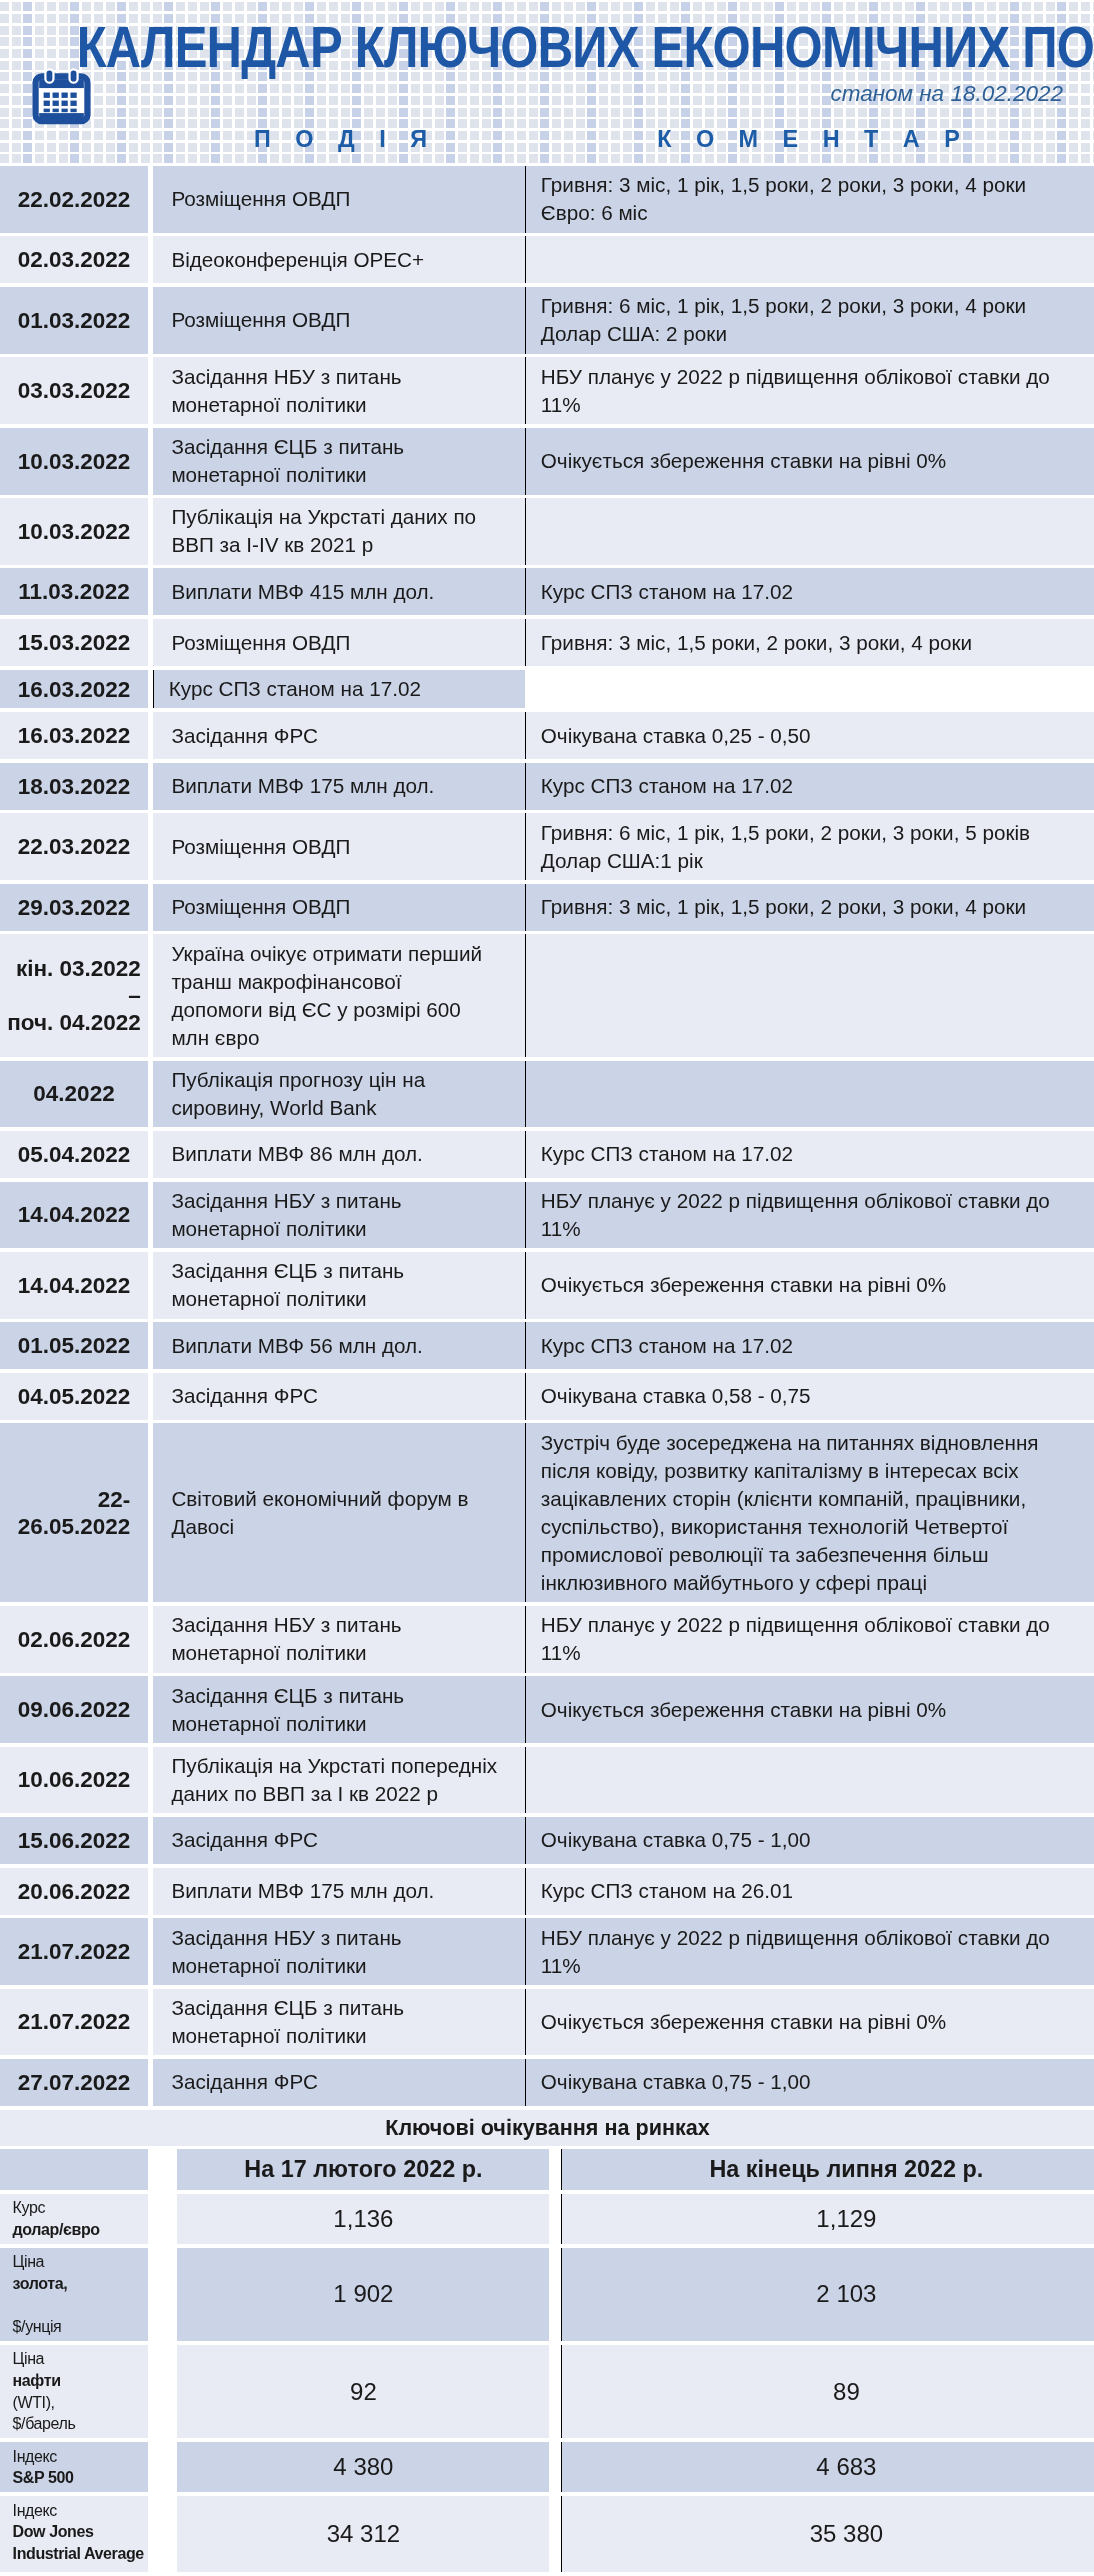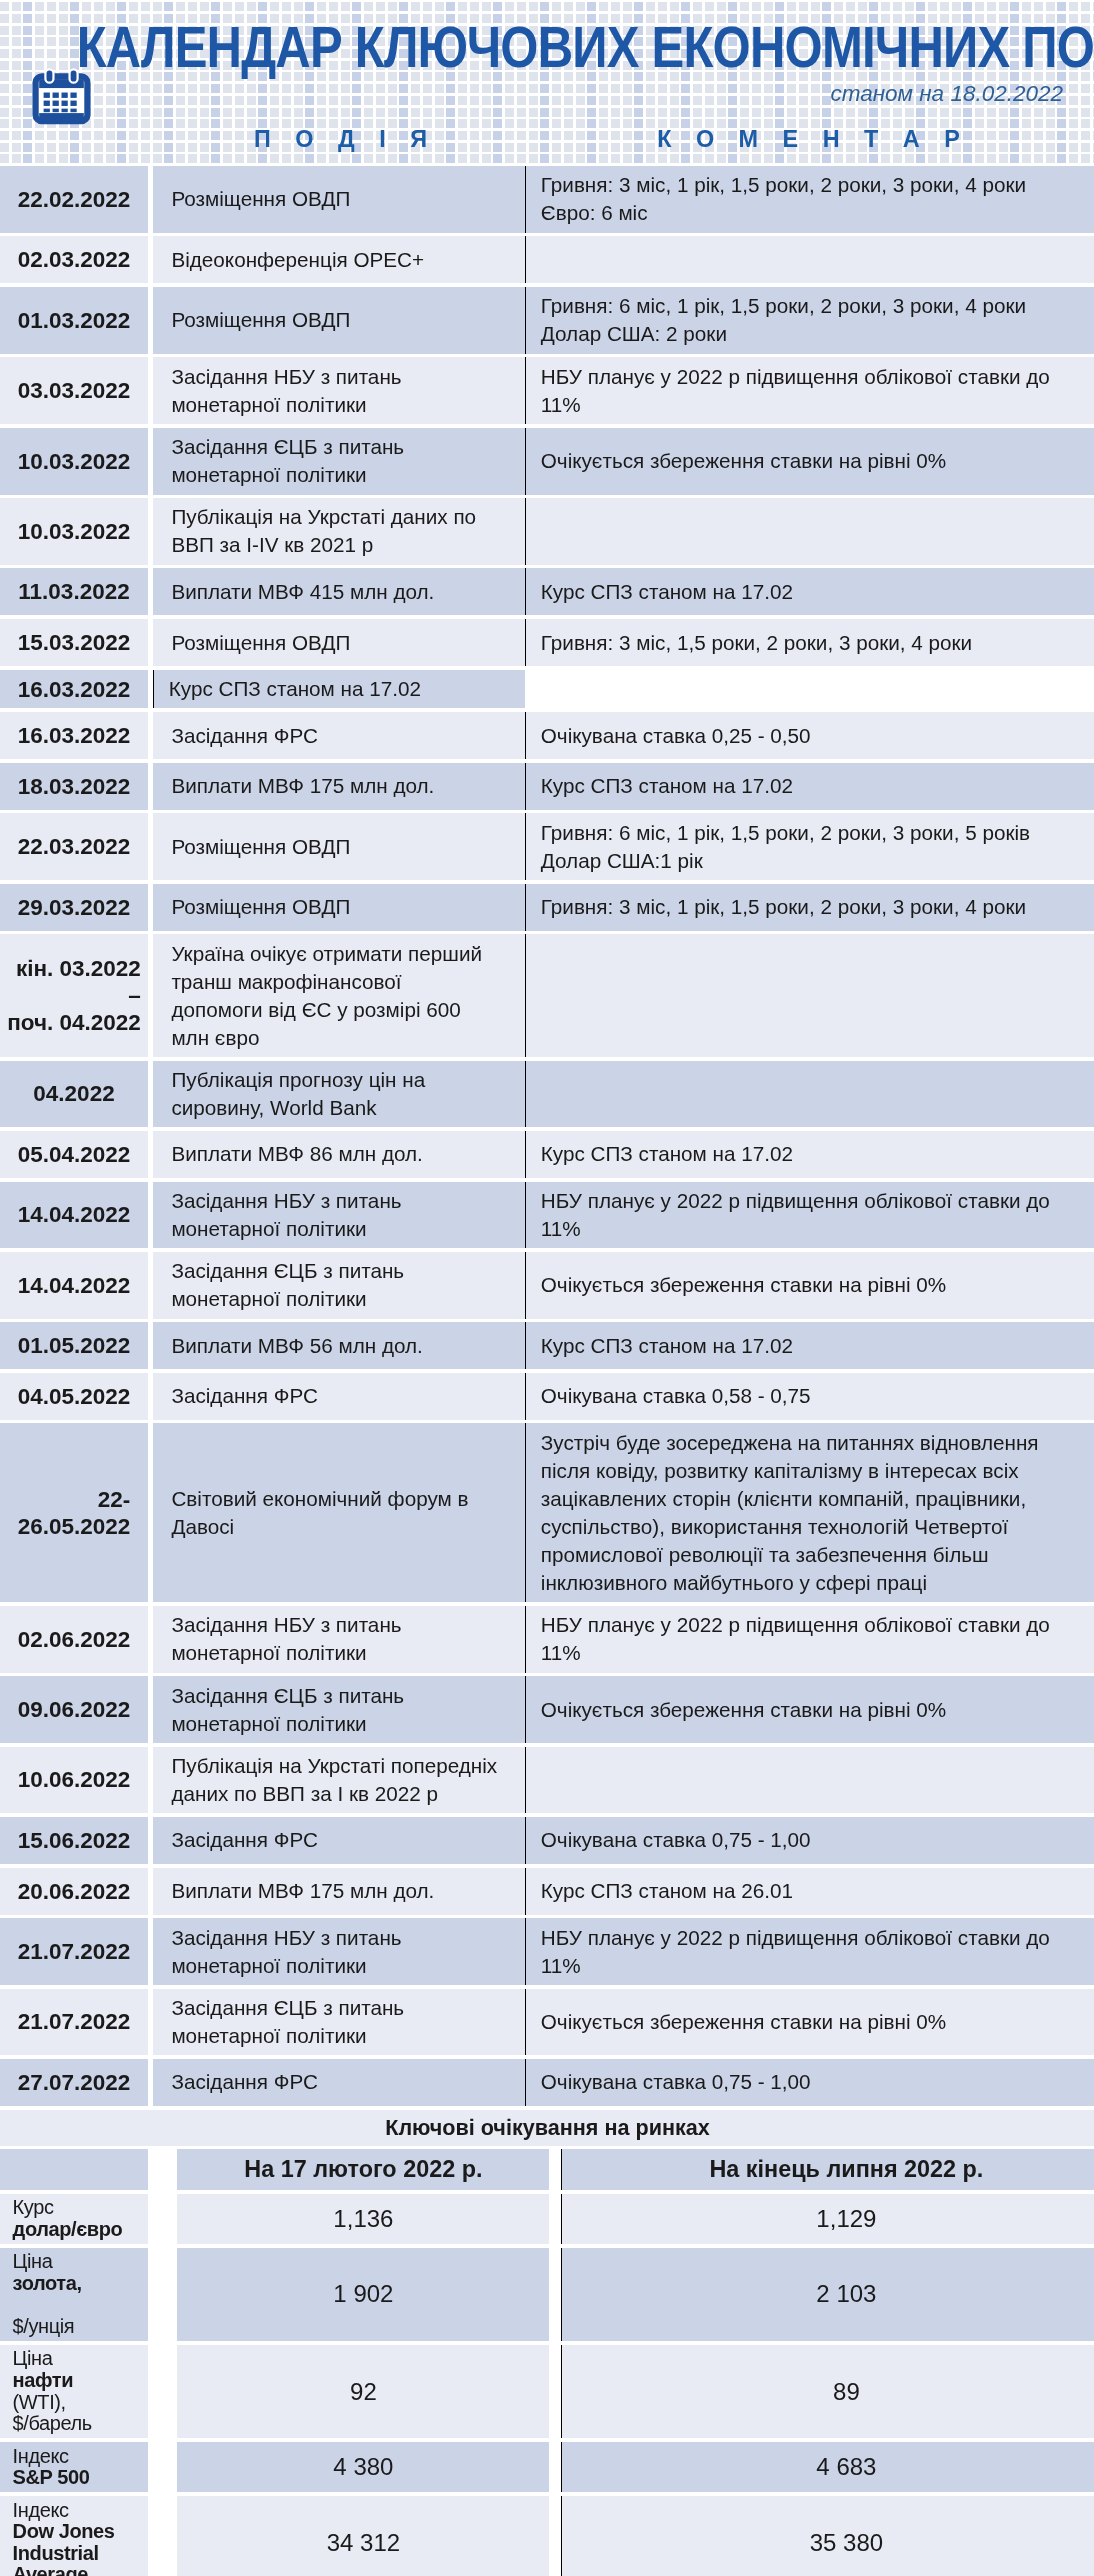--- a/index.html
+++ b/index.html
@@ -50,21 +50,21 @@
   .dark .date,.dark .event,.dark .comment{background:var(--row-dark);}
   .light .date,.light .event,.light .comment{background:var(--row-light);}
 
   
   .exp-title{background:var(--row-light);min-height:36px;margin-bottom:3.6px;
     display:flex;align-items:center;justify-content:center;font-size:21.6px;font-weight:600;}
   .exp-row{display:grid;grid-template-columns:148px 5.4px 372px 569px;margin-bottom:3.6px;min-height:47px;gap:12px;}
   .exp-row.head{min-height:41px;}
   .exp-row.big{min-height:76px;}
   .exp-row .lab{display:flex;flex-direction:column;justify-content:flex-start;
-    padding:3.6px 1.8px 3.6px 12.6px;font-size:20px;line-height:21.6px;letter-spacing:-0.4px;white-space:pre-line;}
+    padding:3.6px 1.8px 3.6px 12.6px;font-size:16px;line-height:21.6px;letter-spacing:-0.4px;white-space:pre-line;}
   .exp-row .lab b{white-space:pre-line;}
   .exp-row .val{display:flex;align-items:center;justify-content:center;font-size:24px;}
   .exp-row .v2{border-left:1.8px solid #000;}
   .exp-row .hv{font-weight:700;font-size:23.4px;}
   .exp-row.d .lab,.exp-row.d .val{background:var(--row-dark);}
   .exp-row.l .lab,.exp-row.l .val{background:var(--row-light);}
 </style>
 </head>
 <body>
 

